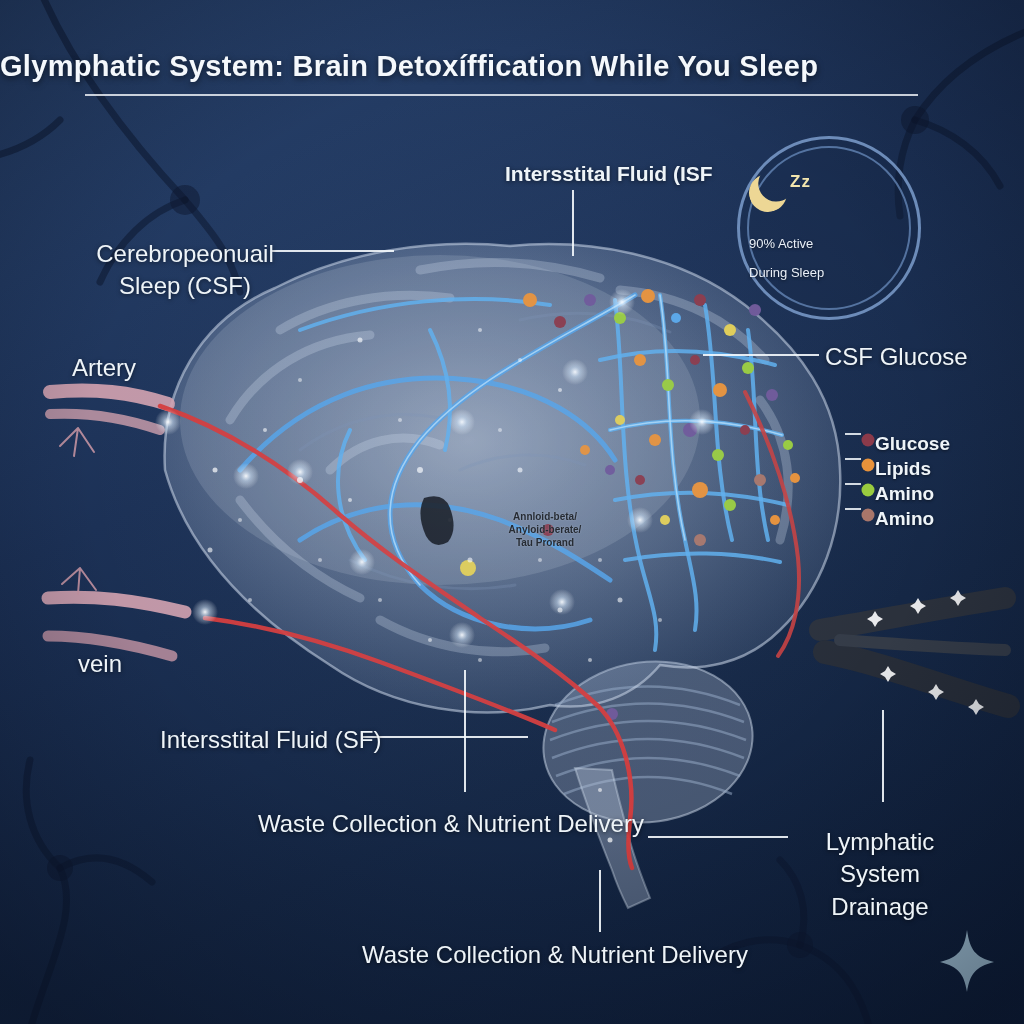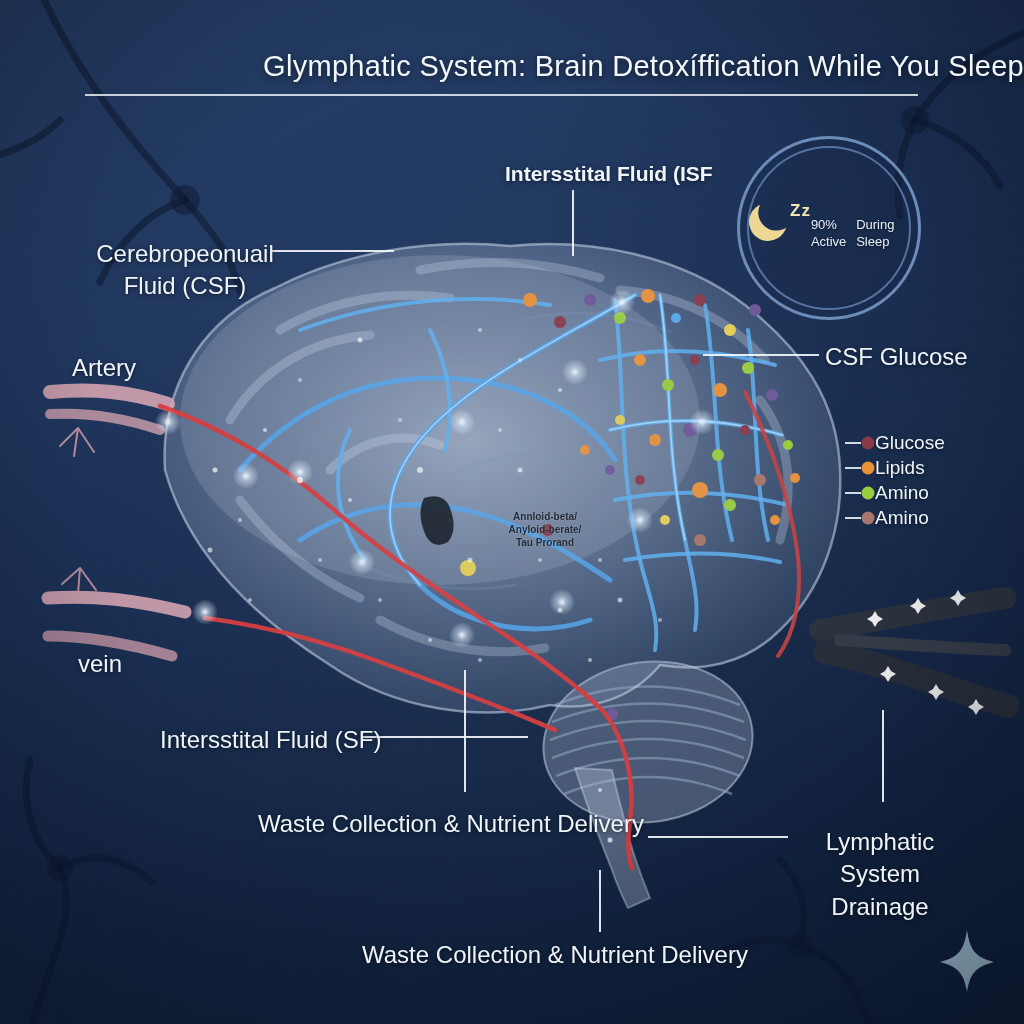--- a/index.html
+++ b/index.html
@@ -4,41 +4,41 @@
 <style>
   html,body{margin:0;padding:0;background:#0b1526;}
   .stage{
     position:relative;width:1024px;height:1024px;overflow:hidden;
     font-family:"Liberation Sans",sans-serif;
     background:linear-gradient(155deg,#2a4570 0%,#1c3156 38%,#152745 68%,#0f1f3a 100%);
   }
   svg.illustration{position:absolute;left:0;top:0;z-index:0;}
   .vignette{position:absolute;inset:0;z-index:1;pointer-events:none;
     background:radial-gradient(ellipse 75% 68% at 50% 45%,rgba(130,170,225,.10) 0%,rgba(0,0,0,0) 55%,rgba(4,10,24,.45) 100%);}
-  .title{position:absolute;top:50px;left:0;width:100%;text-align:right;z-index:3;
-    font-size:29px;font-weight:400;color:#f4f8fc;letter-spacing:.3px;
+  .title{position:absolute;top:50px;left:0;width:100%;text-align:left;z-index:3;
+    font-size:29px;font-weight:700;color:#f4f8fc;letter-spacing:.3px;
     text-shadow:0 2px 6px rgba(0,0,0,.55);}
   .label{position:absolute;z-index:3;color:#eef4f8;font-size:24px;white-space:nowrap;
     text-shadow:0 1px 4px rgba(0,0,0,.55);}
   .label.center{text-align:center;white-space:normal;}
   .leader{position:absolute;z-index:2;background:rgba(245,249,253,.9);}
   .leader.h{height:2px;}
   .leader.v{width:2px;}
   
   .badge{position:absolute;left:737px;top:136px;width:178px;height:178px;z-index:3;
     border:3px solid rgba(125,158,205,.85);border-radius:50%;background:rgba(18,34,64,.25);}
   .badge-inner{position:absolute;inset:7px;border:2px solid rgba(110,145,195,.7);border-radius:50%;
-    display:flex;flex-direction:row;align-items:center;justify-content:center;}
+    display:flex;flex-direction:column;align-items:flex-start;justify-content:center;}
   .moon-row{display:flex;align-items:flex-start;gap:3px;margin-bottom:8px;height:42px;}
   .moon{width:38px;height:38px;border-radius:50%;box-shadow:inset 11px -6px 0 1px #edd795;transform:rotate(-20deg);}
   .zz{color:#f3e6ae;font-weight:700;font-size:17px;margin-top:-2px;letter-spacing:1px;}
   .badge-line{font-size:13px;color:#e9eff7;line-height:1.3;text-shadow:0 1px 3px rgba(0,0,0,.5);margin-top:12px;}
   
   .legend{position:absolute;left:845px;top:433px;z-index:3;display:flex;flex-direction:column;gap:6px;}
-  .legend-row{display:flex;align-items:center;height:19px;}
+  .legend-row{display:flex;height:19px;font-weight:bold;}
   .tick{width:16px;height:2px;background:rgba(245,249,253,.85);}
   .legend-label{font-size:19px;color:#eef4f8;text-shadow:0 1px 3px rgba(0,0,0,.5);}
   
   .amyloid{position:absolute;left:455px;top:510px;width:180px;z-index:3;text-align:center;
     font-size:10px;font-weight:700;color:#262b33;line-height:1.3;text-shadow:0 0 2px rgba(205,215,230,.45);}
   .two-line{line-height:1.35;}
 </style>
 </head>
 <body>
 
@@ -297,21 +297,21 @@
   <div class="leader h" style="left:362px;top:736px;width:166px;"></div>
   <div class="leader v" style="left:464px;top:670px;height:122px;"></div>
   <div class="leader h" style="left:648px;top:836px;width:140px;"></div>
   <div class="leader v" style="left:882px;top:710px;height:92px;"></div>
   <div class="leader v" style="left:599px;top:870px;height:62px;"></div>
 
   <div class="label" style="left:505px;top:162px;font-size:21px;font-weight:bold;">Intersstital Fluid (ISF</div>
 
   <div class="label center two-line" style="left:95px;top:238px;width:180px;">
     <div>Cerebropeonuail</div>
-    <div>Fluid (CSF)</div>
+    <div>Sleep (CSF)</div>
   </div>
 
   <div class="label" style="left:72px;top:354px;">Artery</div>
 
   <div class="label" style="left:825px;top:343px;">CSF Glucose</div>
 
   <div class="amyloid">
     <div>Annloid-beta/</div>
     <div>Anyloid-berate/</div>
     <div>Tau Prorand</div>

